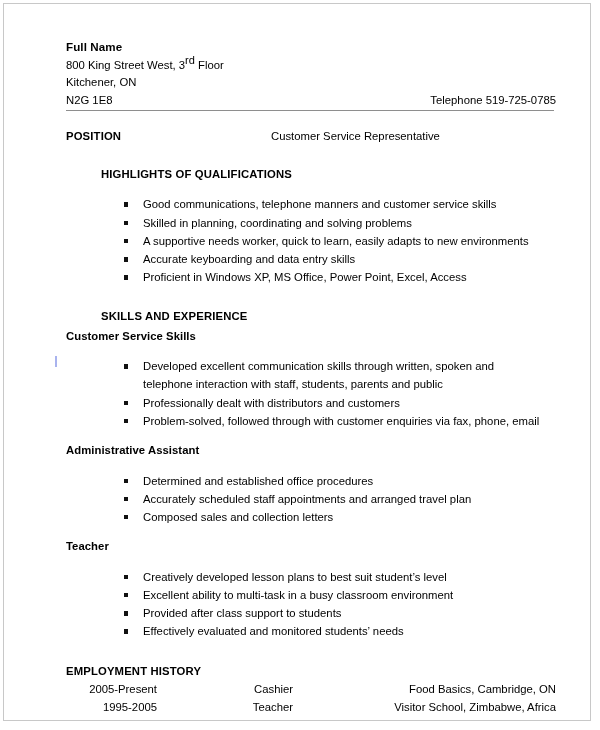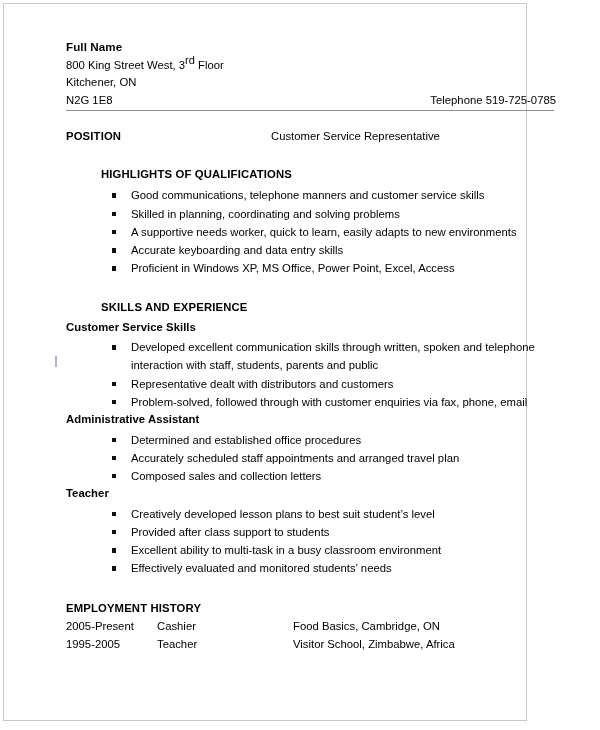--- a/index.html
+++ b/index.html
@@ -12,21 +12,21 @@
     height: 730px;
     font-family: "Liberation Sans", sans-serif;
     color: #000000;
     overflow: hidden;
   }
 
   .page {
     position: absolute;
     left: 3px;
     top: 3px;
-    width: 524px;
+    width: 588px;
     height: 718px;
     background: #ffffff;
     border: 1px solid #c8c8c8;
     box-sizing: border-box;
   }
 
   .sheet {
     position: absolute;
     left: 62px;
     top: 34px;
@@ -89,21 +89,21 @@
   }
 
   .sub-head {
     font-weight: bold;
     letter-spacing: .05px;
     margin-bottom: 2px;
   }
 
   ul.bullets {
     list-style: none;
-    margin: 0;
+    margin: 12px;
     padding: 0;
   }
   ul.bullets li {
     position: relative;
     padding-left: 65px;
     margin: 0;
     line-height: 18.3px;
   }
   ul.bullets li .sq {
     position: absolute;
@@ -117,20 +117,21 @@
   .emp-head {
     font-weight: bold;
     letter-spacing: .15px;
     margin-top: 22px;
     margin-bottom: 0px;
   }
   .emp-row {
     display: flex;
     align-items: baseline;
     line-height: 18px;
+    text-align: right;
   }
   .emp-date {
     width: 91px;
     flex: 0 0 91px;
   }
   .emp-title {
     width: 136px;
     flex: 0 0 136px;
   }
   .emp-place {
@@ -180,36 +181,36 @@
       <li><span class="sq"></span><span>A supportive needs worker, quick to learn, easily adapts to new environments</span></li>
       <li><span class="sq"></span><span>Accurate keyboarding and data entry skills</span></li>
       <li><span class="sq"></span><span>Proficient in Windows XP, MS Office, Power Point, Excel, Access</span></li>
     </ul>
 
     <div class="sec-head">SKILLS AND EXPERIENCE</div>
 
     <div class="sub-head">Customer Service Skills</div>
     <ul class="bullets">
       <li><span class="sq"></span><span>Developed excellent communication skills through written, spoken and telephone  interaction with staff, students, parents and public</span></li>
-      <li><span class="sq"></span><span>Representative dealt with distributors and customers</span></li>
+      <li><span class="sq"></span><span>Professionally dealt with distributors and customers</span></li>
       <li><span class="sq"></span><span>Problem-solved, followed through with customer enquiries via fax, phone, email</span></li>
     </ul>
 
     <div class="sub-head">Administrative Assistant</div>
     <ul class="bullets">
       <li><span class="sq"></span><span>Determined and established office procedures</span></li>
       <li><span class="sq"></span><span>Accurately scheduled staff appointments and arranged travel plan</span></li>
       <li><span class="sq"></span><span>Composed sales and collection letters</span></li>
     </ul>
 
     <div class="sub-head">Teacher</div>
     <ul class="bullets">
       <li><span class="sq"></span><span>Creatively developed lesson plans to best suit student’s level</span></li>
+      <li><span class="sq"></span><span>Excellent ability to multi-task in a busy classroom environment</span></li>
       <li><span class="sq"></span><span>Provided after class support to students</span></li>
-      <li><span class="sq"></span><span>Excellent ability to multi-task in a busy classroom environment</span></li>
       <li><span class="sq"></span><span>Effectively evaluated and monitored students’ needs</span></li>
     </ul>
 
     <div class="emp-head">EMPLOYMENT HISTORY</div>
     <div class="emp-row">
       <span class="emp-date">2005-Present</span>
       <span class="emp-title">Cashier</span>
       <span class="emp-place">Food Basics, Cambridge, ON</span>
     </div>
     <div class="emp-row">

